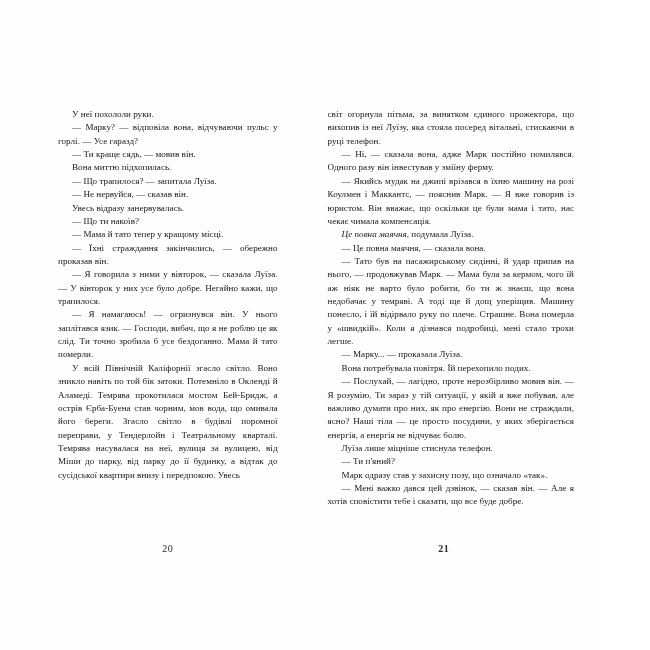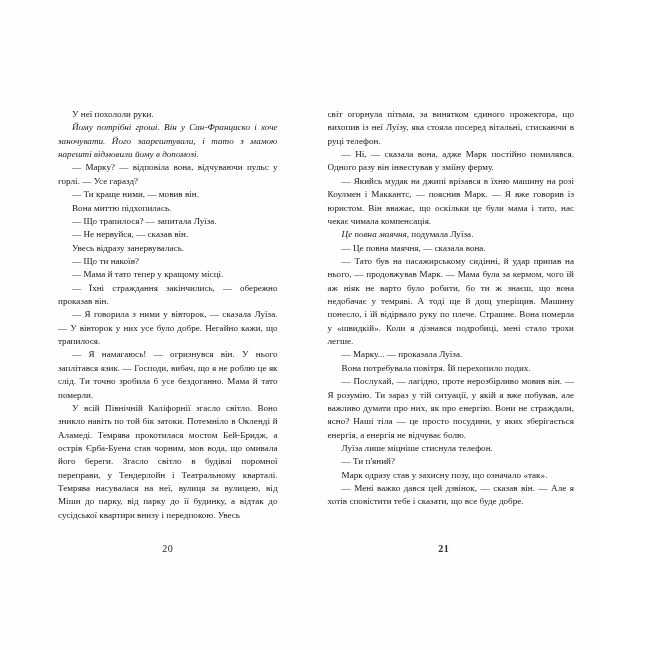--- a/index.html
+++ b/index.html
@@ -80,23 +80,22 @@
   }
 </style>
 </head>
 <body>
 
 <div class="spread">
 
   <div class="page page-left">
     <div class="text-block" id="left-text">
         <p>У неї похололи руки.</p>
-        <p class="italic">Йому потрібні гроші. Він у Сан-Франциско і хоче за­ночувати. Його заарештували, і тато з мамою нарешті відмовили йому в допомозі.</p>
         <p>— Марку? — відповіла вона, відчуваючи пульс у гор­лі. — Усе гаразд?</p>
-        <p>— Ти краще ними, — мовив він.</p>
+        <p>— Ти краще сядь, — мовив він.</p>
         <p>Вона миттю підхопилась.</p>
         <p>— Що трапилося? — запитала Луїза.</p>
         <p>— Не нервуйся, — сказав він.</p>
         <p>Увесь відразу занервувалась.</p>
         <p>— Що ти накоїв?</p>
         <p>— Мама й тато тепер у кращому місці.</p>
         <p>— Їхні страждання закінчились, — обережно проказав він.</p>
         <p>— Я говорила з ними у вівторок, — сказала Луїза. — У вівторок у них усе було добре. Негайно кажи, що тра­пилося.</p>
         <p>— Я намагаюсь! — огризнувся він. У нього заплітався язик. — Господи, вибач, що я не роблю це як слід. Ти точно зробила б усе бездоганно. Мама й тато померли.</p>
         <p>У всій Північній Каліфорнії згасло світло. Воно зникло навіть по той бік затоки. Потемніло в Окленді й Аламеді. Темрява прокотилася мостом Бей-Бридж, а острів Єрба-Буена став чорним, мов вода, що омивала його береги. Згасло світло в будівлі поромної переправи, у Тендерлойн і Театральному кварталі. Темрява насувалася на неї, вули­ця за вулицею, від Міши до парку, від парку до її будинку, а відтак до сусідської квартири внизу і передпокою. Увесь</p>

